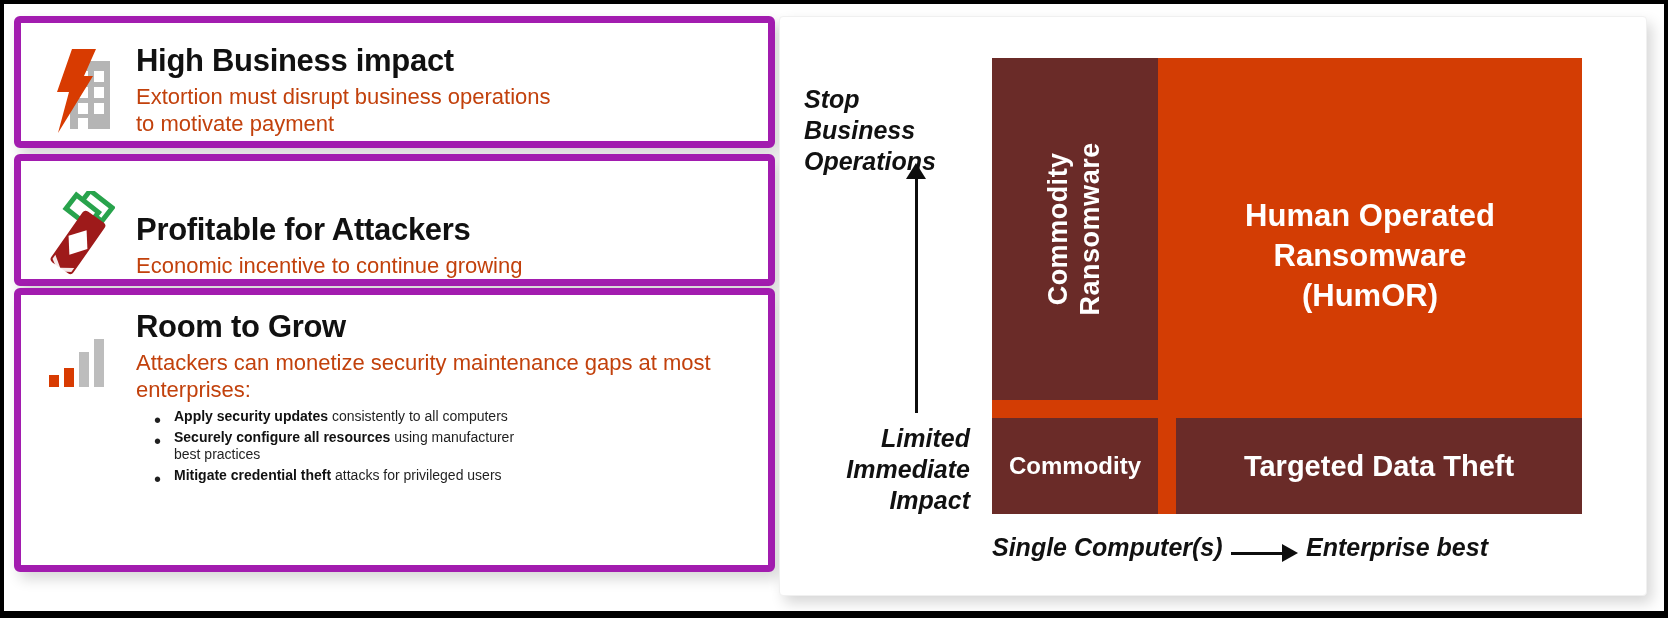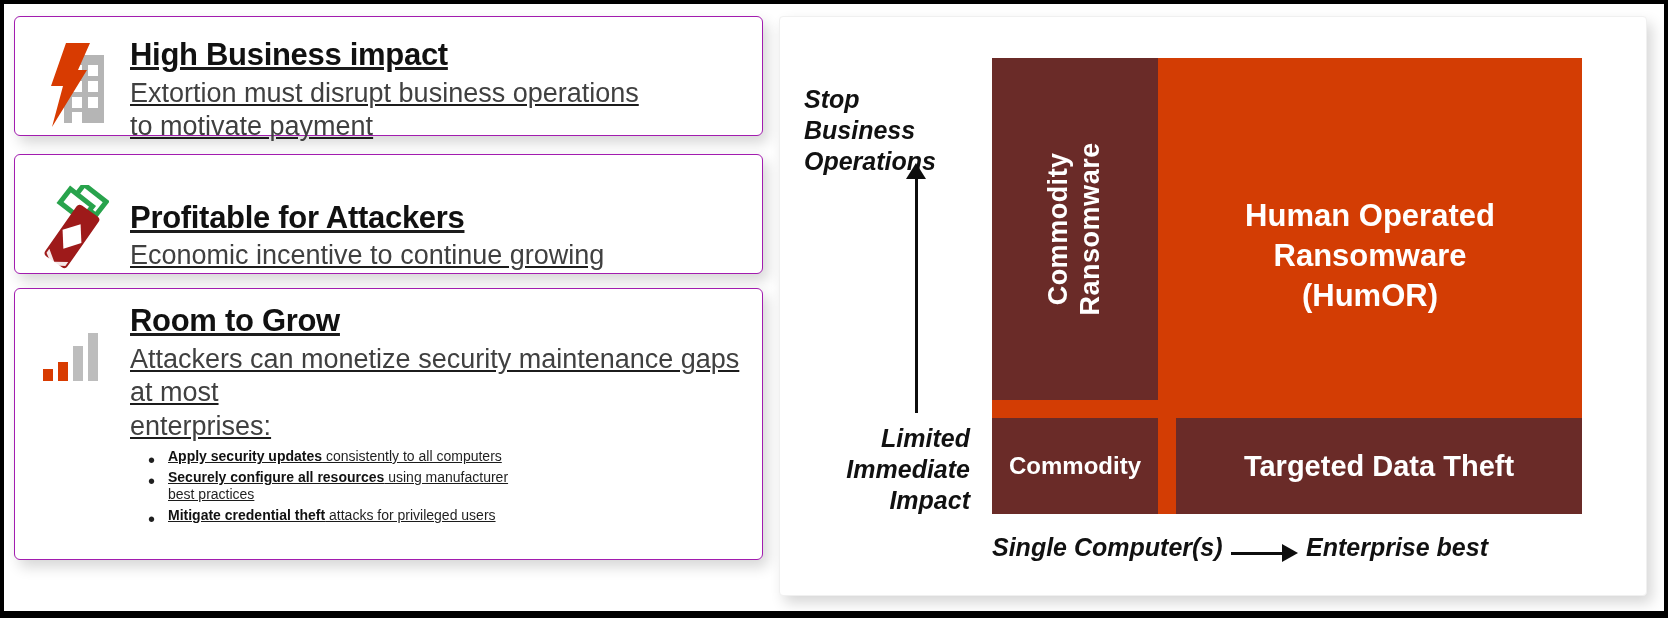--- a/index.html
+++ b/index.html
@@ -2,36 +2,36 @@
 <html><head>
 <meta charset="utf-8">
 <style>
   html,body { margin:0; padding:0; background:#ffffff; }
   .page {
     position:relative; width:1668px; height:618px; box-sizing:border-box;
     background:#ffffff; border:4px solid #000000; border-bottom-width:7px;
     font-family:"Liberation Sans","DejaVu Sans",sans-serif; color:#1c1c1c; overflow:hidden;
   }
   .card {
-    position:absolute; background:#ffffff; border:1px solid #a21caf; border-radius:6px;
-    box-shadow:5px 7px 14px rgba(0,0,0,0.16); display:flex;text-decoration:underline;
+    position:absolute; background:#ffffff; border:7px solid #a21caf; border-radius:6px;
+    box-shadow:5px 7px 14px rgba(0,0,0,0.16); display:flex;
   }
   .card1 { left:10px; top:12px;  width:747px; height:118px; }
   .card2 { left:10px; top:150px; width:747px; height:118px;align-items:flex-end; }
   .card3 { left:10px; top:284px; width:747px; height:270px; }
   .icon-box { width:115px; flex:0 0 115px; display:flex; justify-content:center; }
   .card1 .icon-box { padding-top:26px; }
   .card2 .icon-box { padding-top:32px; }
   .card3 .icon-box { padding-top:40px; }
   .card-text { flex:1; padding-right:22px; }
   .card1 .card-text { padding-top:20px; }
   .card2 .card-text { padding-top:30px; }
   .card3 .card-text { padding-top:14px; }
   .card-title { margin:0; font-size:31px; font-weight:700; letter-spacing:-0.3px; color:#111; line-height:1.15; }
-  .card-body  { margin:4px 0 0 0; font-size:27px; line-height:1.25; color:#404040; white-space:pre-line; }
+  .card-body  { margin:4px 0 0 0; font-size:22px; line-height:1.25; color:#c2410c; white-space:pre-line; }
   .bullets { list-style:none; margin:3px 0 0 16px; padding:0; max-width:580px; }
   .bullets li { position:relative; padding-left:22px; font-size:14px; line-height:1.22; margin-top:4px; color:#1f1f1f; }
   .bullets li::before { content:"•"; position:absolute; left:2px; top:0; font-size:20px; }
   .bullets .b { font-weight:700; color:#111; }
   .bullets .r { white-space:pre-line; }
 
   
   .panel {
     position:absolute; left:775px; top:12px; width:866px; height:578px;
     background:#ffffff; border:1px solid #f0f0f0; border-radius:4px;

